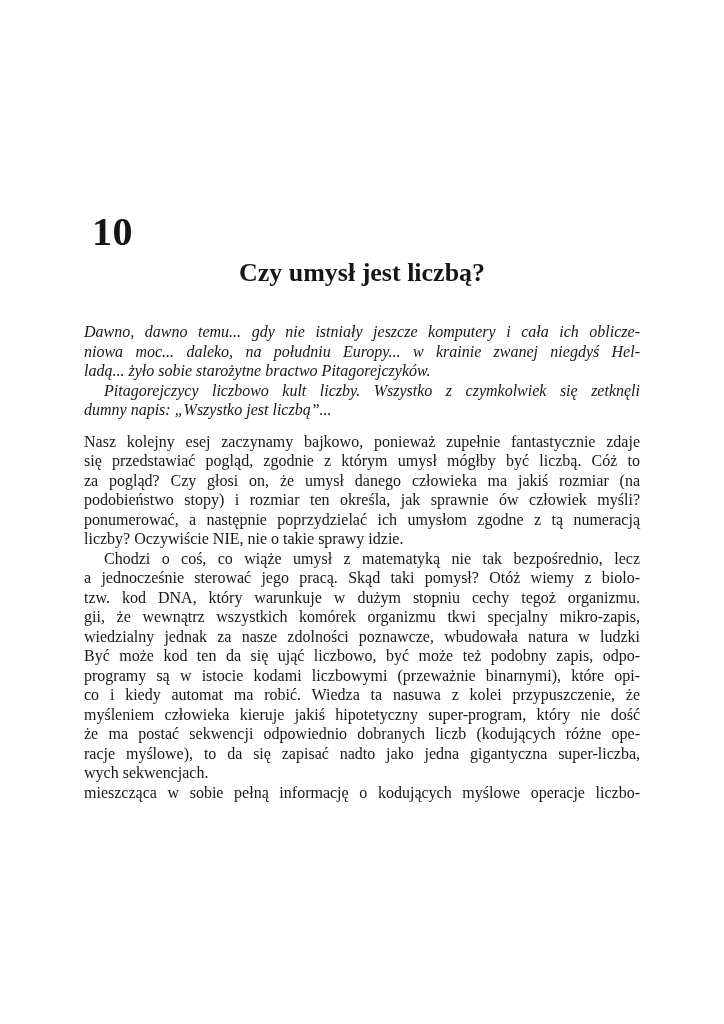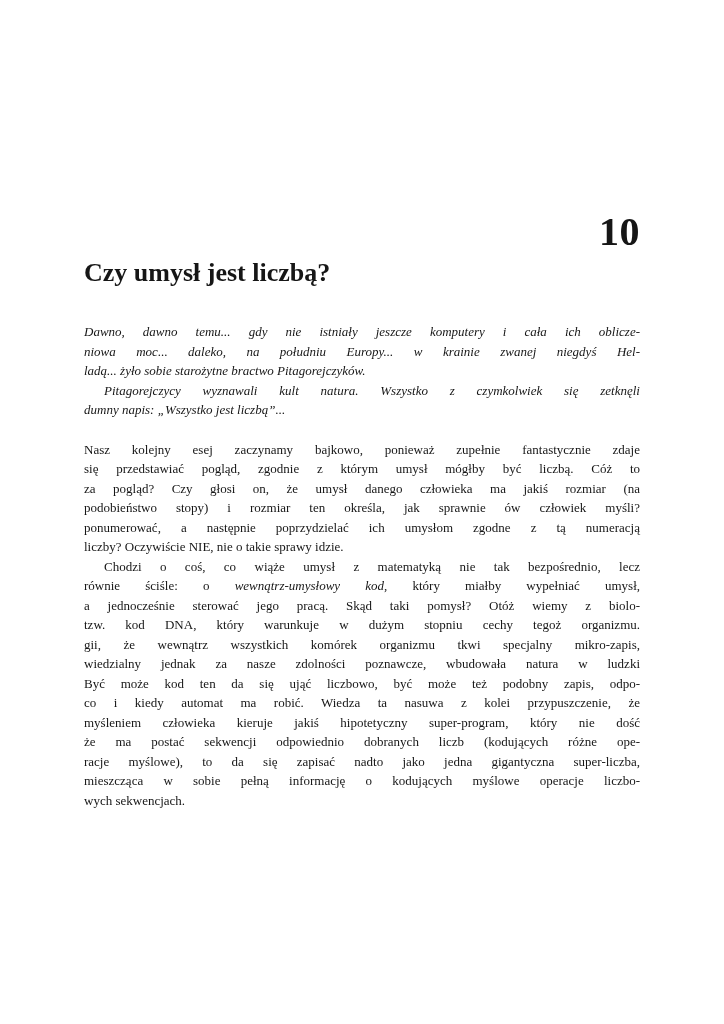--- a/index.html
+++ b/index.html
@@ -22,45 +22,46 @@
     left: 84px;
     top: 0;
     width: 556px;
     height: 1024px;
   }
   .chapter-number {
     position: absolute;
     top: 210px;
     left: 8px;
     right: 0;
-    text-align: right;
+    text-align: left;
     font-size: 40px;
     font-weight: bold;
     line-height: 44px;
     letter-spacing: 0.5px;
   }
   .chapter-title {
     position: absolute;
     top: 256px;
     left: 0;
     right: 0;
+    text-align: center;
     font-size: 26px;
     font-weight: bold;
     line-height: 34px;
   }
   .text-body {
     position: absolute;
     top: 322px;
     left: 0;
     width: 556px;
-    font-size: 13px;
+    font-size: 16px;
     line-height: 19.5px;
   }
   .para { margin: 0; }
-  .para.space-before { margin-top: 20px; }
+  .para.space-before { margin-top: 12px; }
   .para.italic .line { font-style: italic; }
   .line {
     text-align: justify;
     text-align-last: justify;
   }
   .line.last { text-align-last: left; }
   .line.indent { text-indent: 20px; }
   .inline-italic { font-style: italic; }
 </style>
 </head>
@@ -70,41 +71,41 @@
   <div class="content">
     <div class="chapter-number">10</div>
     <div class="chapter-title">Czy umysł jest liczbą?</div>
     <div class="text-body">
         <div class="para italic">
           <div class="line">Dawno, dawno temu... gdy nie istniały jeszcze komputery i cała ich oblicze-</div>
           <div class="line">niowa moc... daleko, na południu Europy... w krainie zwanej niegdyś Hel-</div>
           <div class="line last">ladą... żyło sobie starożytne bractwo Pitagorejczyków.</div>
         </div>
         <div class="para italic">
-          <div class="line indent">Pitagorejczycy wyznawali kult natura. Wszystko z czymkolwiek się zetknęli</div>
+          <div class="line indent">Pitagorejczycy liczbowo kult liczby. Wszystko z czymkolwiek się zetknęli</div>
           <div class="line last">dumny napis: „Wszystko jest liczbą”...</div>
         </div>
         <div class="para space-before">
           <div class="line">Nasz kolejny esej zaczynamy bajkowo, ponieważ zupełnie fantastycznie zdaje</div>
           <div class="line">się przedstawiać pogląd, zgodnie z którym umysł mógłby być liczbą. Cóż to</div>
           <div class="line">za pogląd? Czy głosi on, że umysł danego człowieka ma jakiś rozmiar (na</div>
           <div class="line">podobieństwo stopy) i rozmiar ten określa, jak sprawnie ów człowiek myśli?</div>
           <div class="line">ponumerować, a następnie poprzydzielać ich umysłom zgodne z tą numeracją</div>
           <div class="line last">liczby? Oczywiście NIE, nie o takie sprawy idzie.</div>
         </div>
         <div class="para">
           <div class="line indent">Chodzi o coś, co wiąże umysł z matematyką nie tak bezpośrednio, lecz</div>
-          <div class="line"><span>równie ściśle: o </span><span class="inline-italic">wewnątrz-umysłowy kod</span><span>, który miałby wypełniać umysł,</span></div>
           <div class="line">a jednocześnie sterować jego pracą. Skąd taki pomysł? Otóż wiemy z biolo-</div>
           <div class="line">tzw. kod DNA, który warunkuje w dużym stopniu cechy tegoż organizmu.</div>
           <div class="line">gii, że wewnątrz wszystkich komórek organizmu tkwi specjalny mikro-zapis,</div>
           <div class="line">wiedzialny jednak za nasze zdolności poznawcze, wbudowała natura w ludzki</div>
           <div class="line">Być może kod ten da się ująć liczbowo, być może też podobny zapis, odpo-</div>
+          <div class="line">programy są w istocie kodami liczbowymi (przeważnie binarnymi), które opi-</div>
           <div class="line">co i kiedy automat ma robić. Wiedza ta nasuwa z kolei przypuszczenie, że</div>
           <div class="line">myśleniem człowieka kieruje jakiś hipotetyczny super-program, który nie dość</div>
           <div class="line">że ma postać sekwencji odpowiednio dobranych liczb (kodujących różne ope-</div>
           <div class="line">racje myślowe), to da się zapisać nadto jako jedna gigantyczna super-liczba,</div>
+          <div class="line last">wych sekwencjach.</div>
           <div class="line">mieszcząca w sobie pełną informację o kodujących myślowe operacje liczbo-</div>
-          <div class="line last">wych sekwencjach.</div>
         </div>
       </div>
   </div>
 </div>
 
 </body></html>

